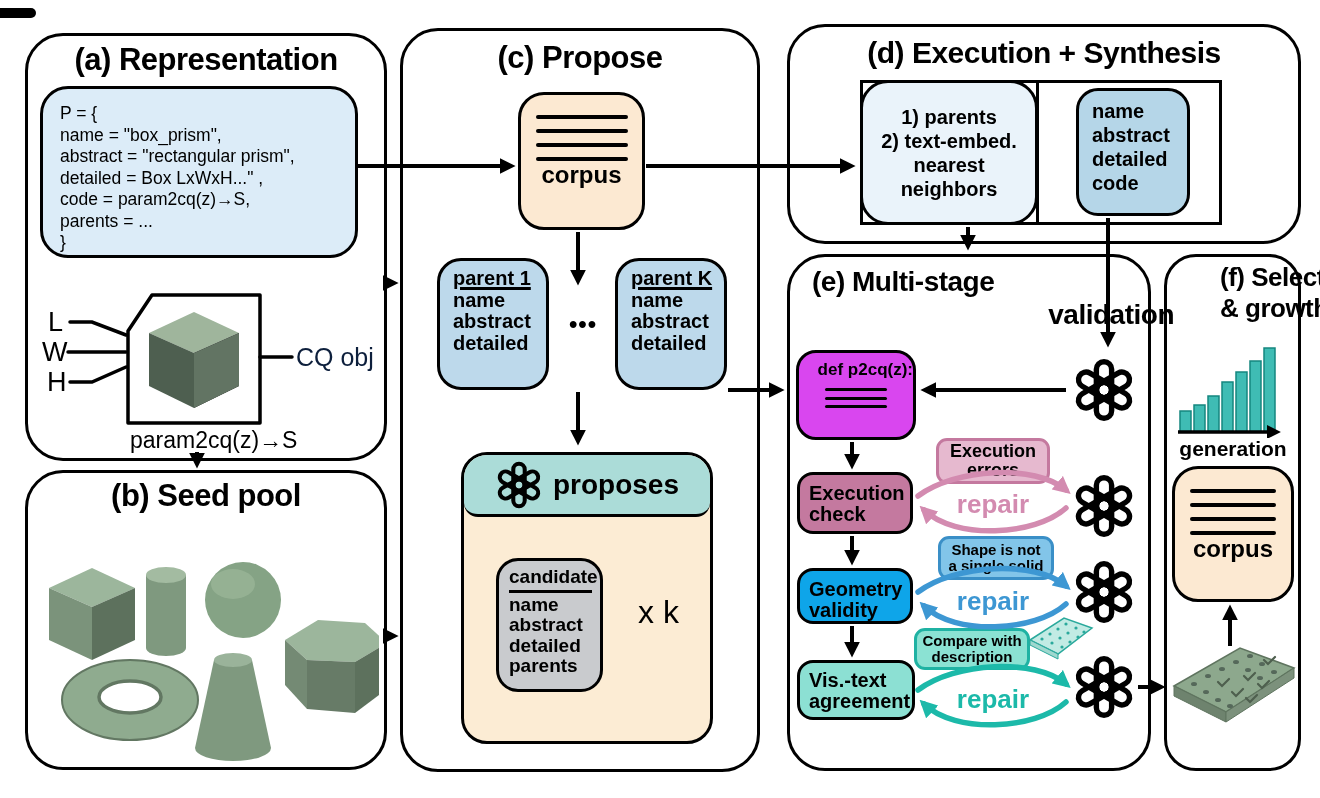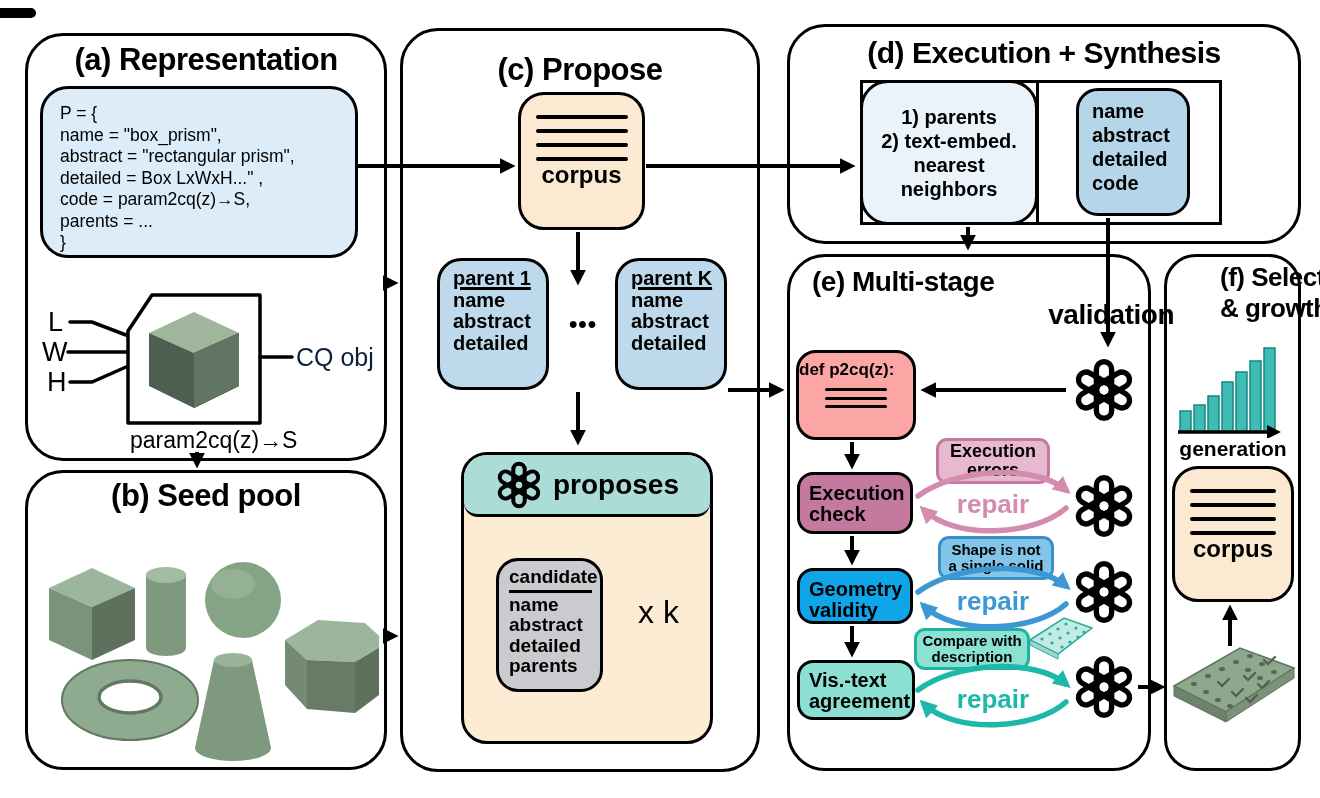--- a/index.html
+++ b/index.html
@@ -52,21 +52,21 @@
 
   <div class="panel" style="left:25px;top:33px;width:362px;height:428px;"></div>
   <div class="panel" style="left:25px;top:470px;width:362px;height:300px;"></div>
   <div class="panel" style="left:400px;top:28px;width:360px;height:744px;"></div>
   <div class="panel" style="left:787px;top:24px;width:514px;height:220px;"></div>
   <div class="panel" style="left:787px;top:254px;width:364px;height:517px;"></div>
   <div class="panel" style="left:1164px;top:254px;width:137px;height:517px;border-radius:32px;"></div>
 
   <div class="ptitle t31" style="left:25px;top:42px;width:362px;">(a) Representation</div>
   <div class="ptitle t31" style="left:25px;top:478px;width:362px;">(b) Seed pool</div>
-  <div class="ptitle t31" style="left:400px;top:40px;width:360px;margin-top:12px;">(c) Propose</div>
+  <div class="ptitle t31" style="left:400px;top:40px;width:360px;">(c) Propose</div>
   <div class="ptitle t30" style="left:787px;top:36px;width:514px;">(d) Execution + Synthesis</div>
   <div class="ptitle t28" style="left:812px;top:266px;width:320px;text-align:left;">(e) Multi-stage</div>
   <div class="ptitle t28" style="left:854px;top:299px;width:320px;text-align:right;">validation</div>
   <div class="ptitle t26 prel" style="left:1176px;top:262px;width:120px;text-align:left;line-height:1.18;">(f) Select
 &amp; growth</div>
 
   <div class="box codebox" style="left:40px;top:86px;width:318px;height:172px;">
     <div>P = {</div>
     <div>name = "box_prism",</div>
     <div>abstract = "rectangular prism",</div>
@@ -176,21 +176,21 @@
 nearest
 neighbors</div>
   <div class="box" style="left:1076px;top:88px;width:114px;height:128px;border-radius:22px;background:#b5d6e8;
               padding:8px 0 0 13px;font-size:20px;font-weight:700;line-height:24px;">
     <div>name</div>
     <div>abstract</div>
     <div>detailed</div>
     <div>code</div>
   </div>
 
-  <div class="box" style="left:796px;top:350px;width:120px;height:90px;border-radius:20px;background:#fca5a5;padding:7px 0 0 0;text-align:left;">
+  <div class="box" style="left:796px;top:350px;width:120px;height:90px;border-radius:20px;background:#d946ef;padding:7px 0 0 0;text-align:right;">
     <span style="font-weight:700;font-size:17px;">def p2cq(z):</span>
     <div class="tline3" style="width:62px;margin-top:8px;"></div>
     <div class="tline3" style="width:62px;"></div>
     <div class="tline3" style="width:62px;"></div>
   </div>
 
   <div class="box stagebox prel" style="left:797px;top:472px;width:116px;height:62px;background:#c4799f;">Execution
 check</div>
   <div class="box stagebox prel" style="left:797px;top:568px;width:116px;height:56px;background:#0ea5e9;padding-top:8px;">Geometry
 validity</div>

